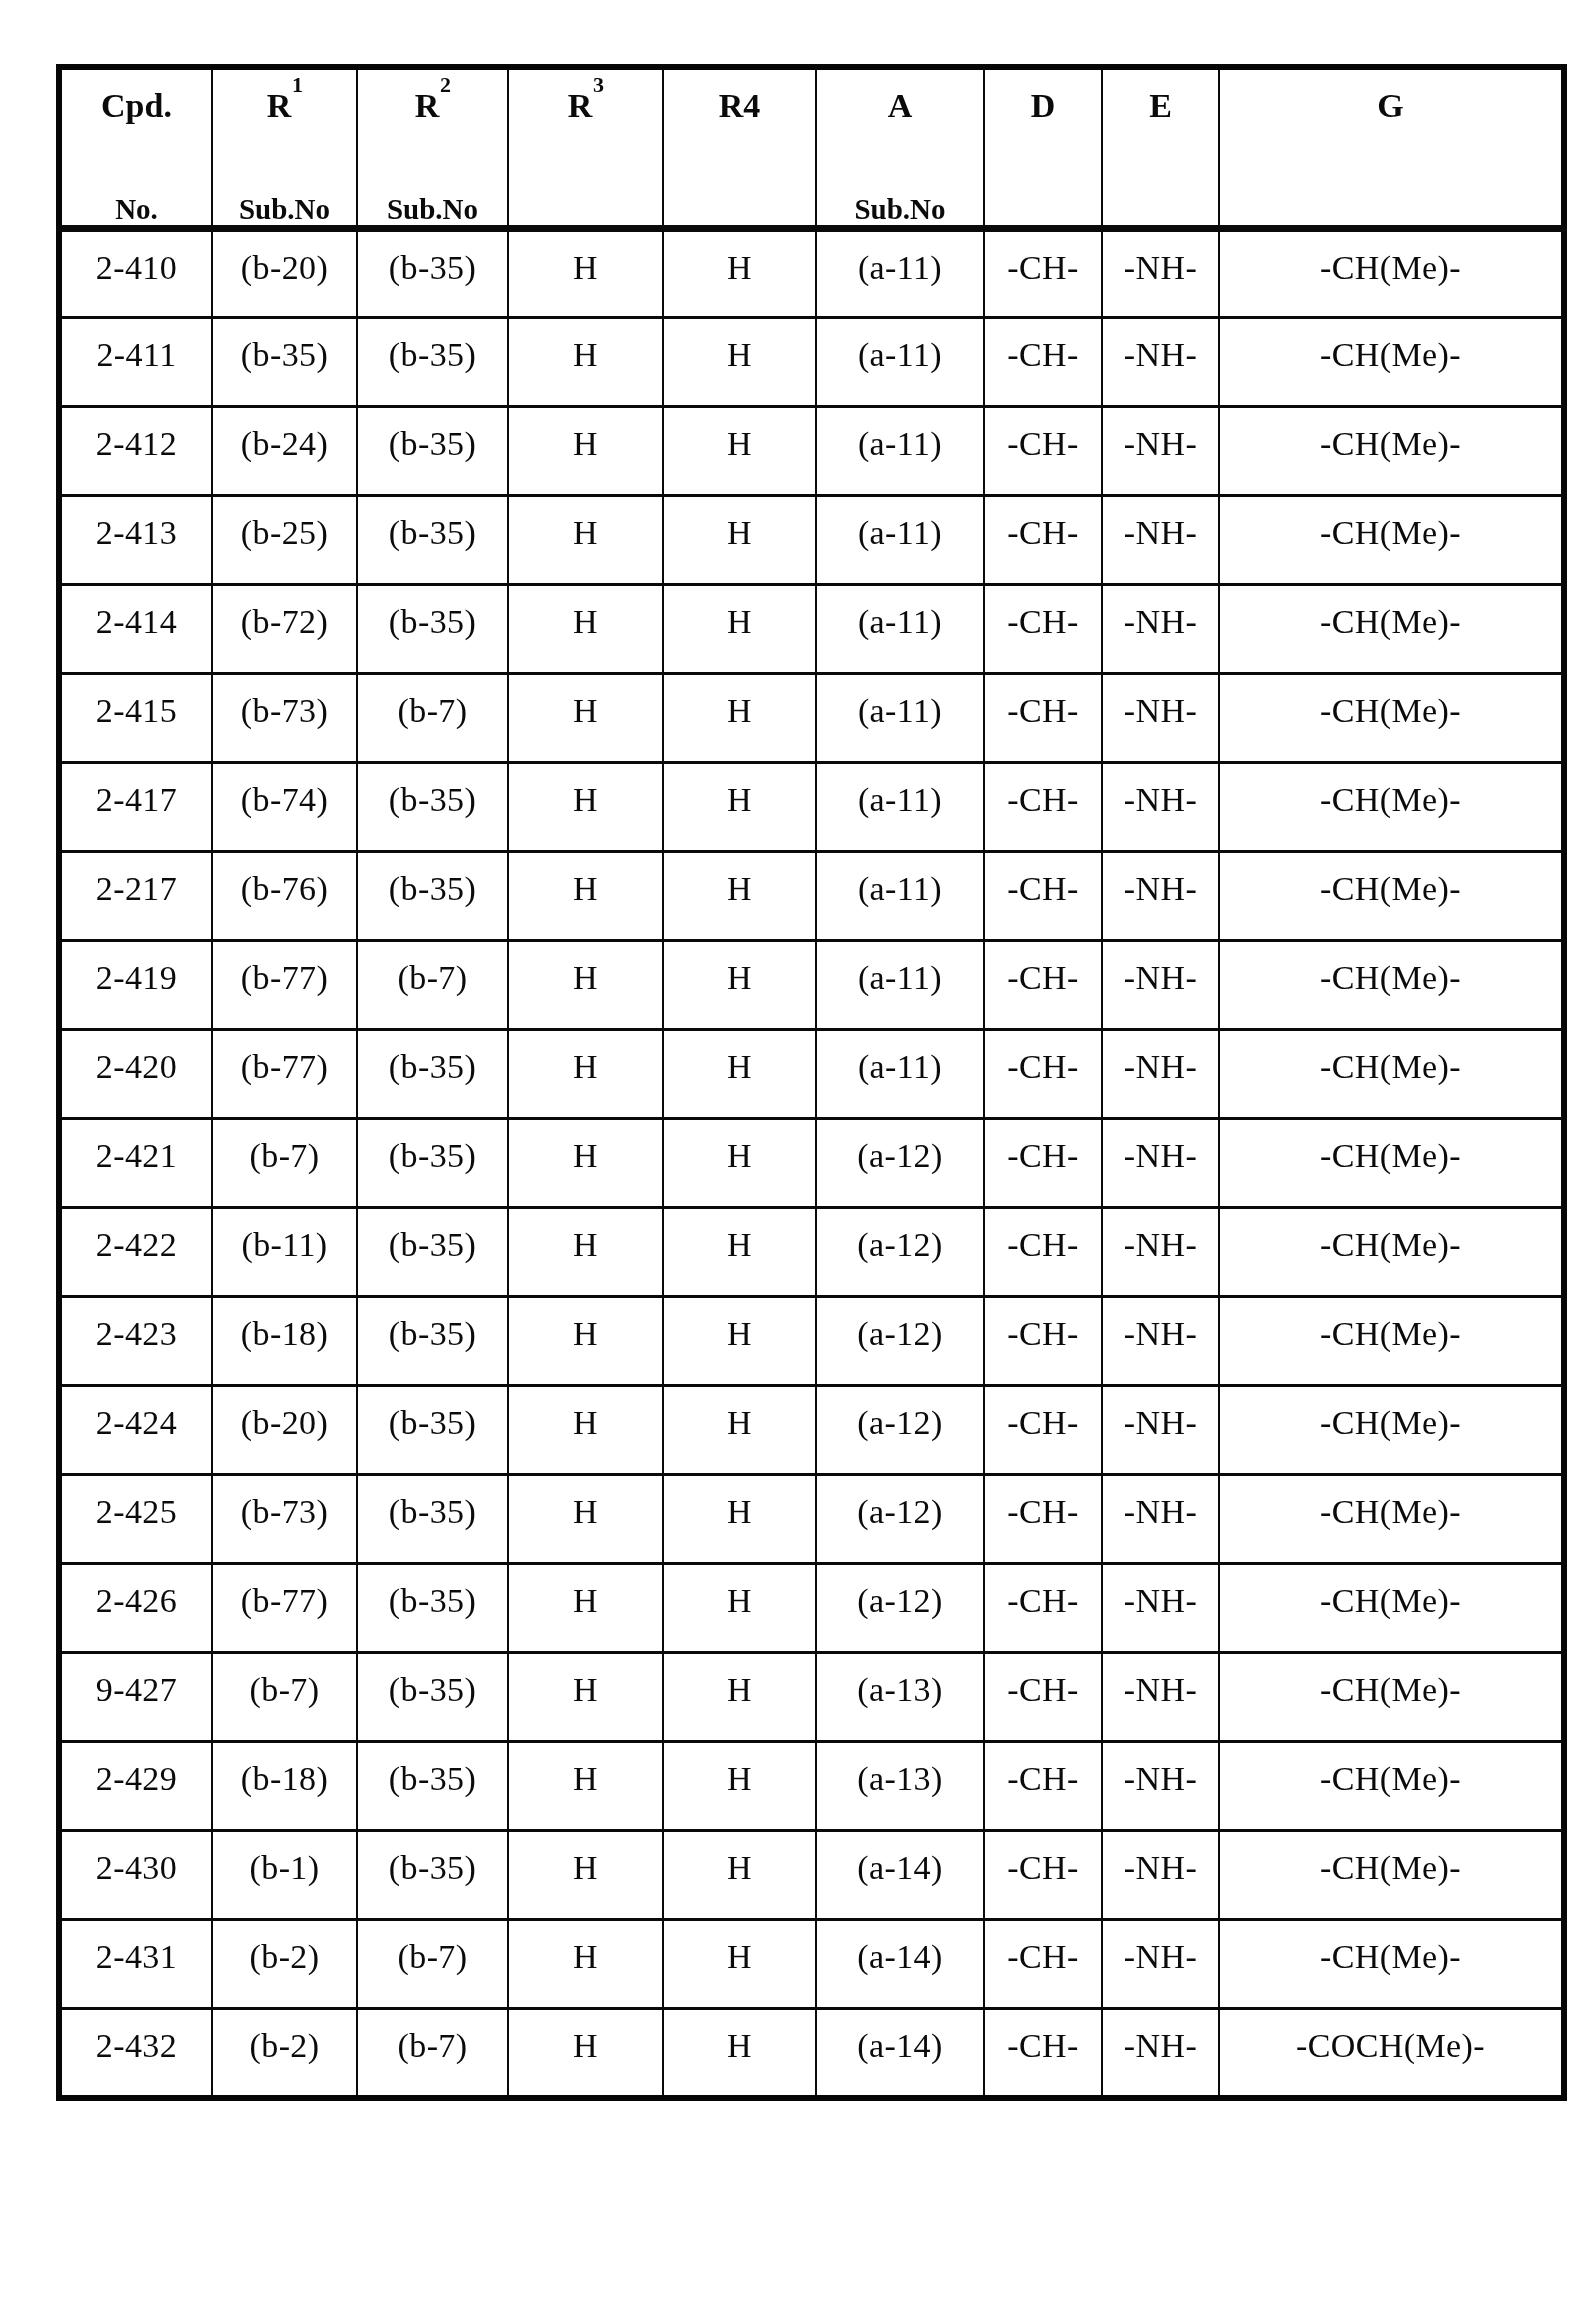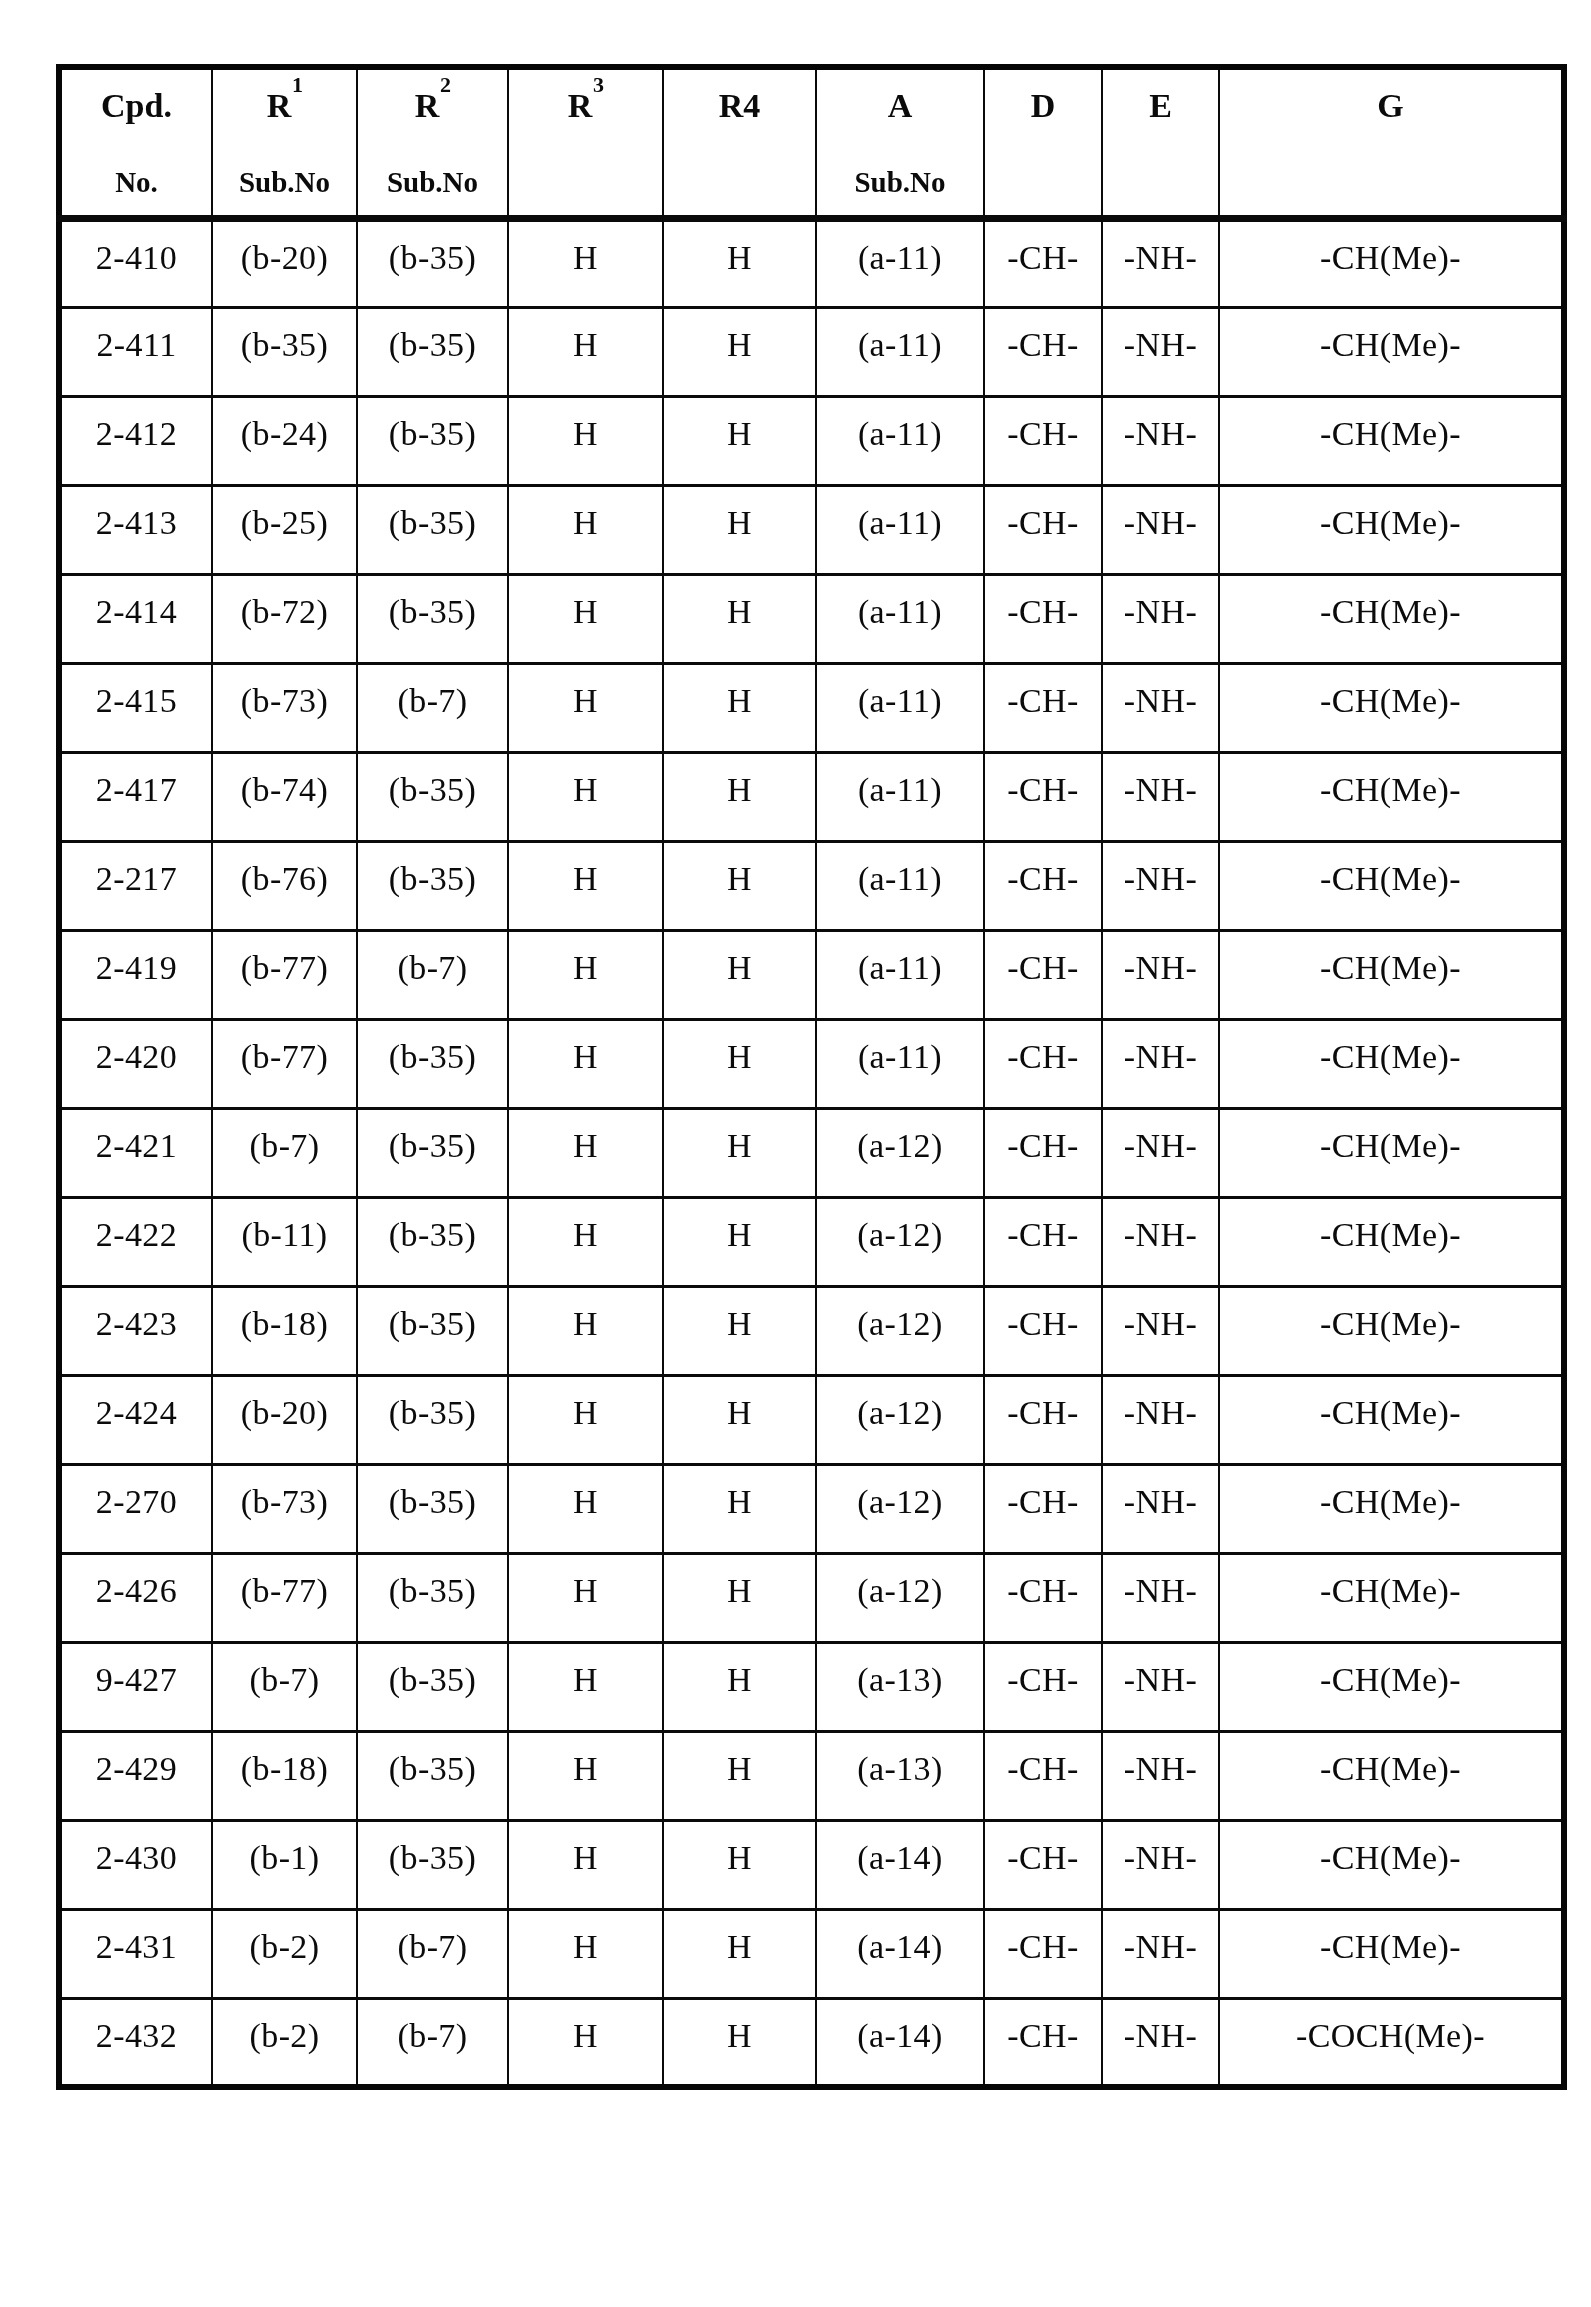--- a/index.html
+++ b/index.html
@@ -43,21 +43,21 @@
   td {
     border-top-width: 3.9px;
     border-bottom-width: 3.9px;
     font-size: 34px;
     font-weight: normal;
     padding-top: 19px;
     line-height: 1.0;
     letter-spacing: 0.4px;
   }
   .h2 {
-    margin-top: 45px;
+    margin-top: 72px;
     font-size: 29px;
     font-weight: bold;
   }
   .h2:empty { display: none; }
   sup.hdr-sup {
     font-size: 22px;
     line-height: 0;
     position: relative;
     top: -12.5px;
     left: 0.8px;
@@ -291,21 +291,21 @@
     <td>(b-35)</td>
     <td>H</td>
     <td>H</td>
     <td>(a-12)</td>
     <td>-CH-</td>
     <td>-NH-</td>
     <td>-CH(Me)-</td>
   </tr>
 
   <tr>
-    <td>2-270</td>
+    <td>2-425</td>
     <td>(b-73)</td>
     <td>(b-35)</td>
     <td>H</td>
     <td>H</td>
     <td>(a-12)</td>
     <td>-CH-</td>
     <td>-NH-</td>
     <td>-CH(Me)-</td>
   </tr>
 

